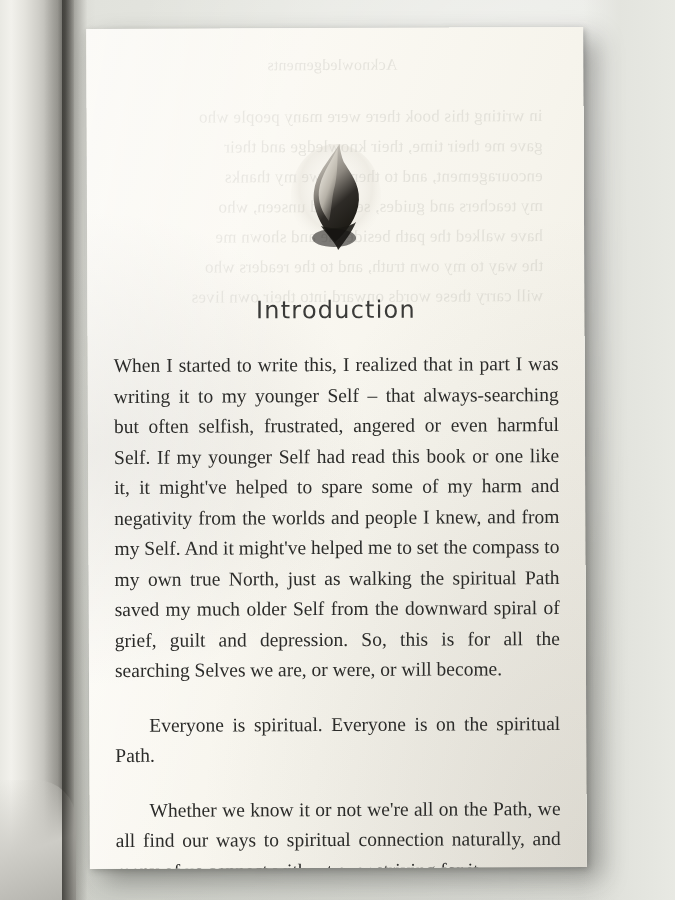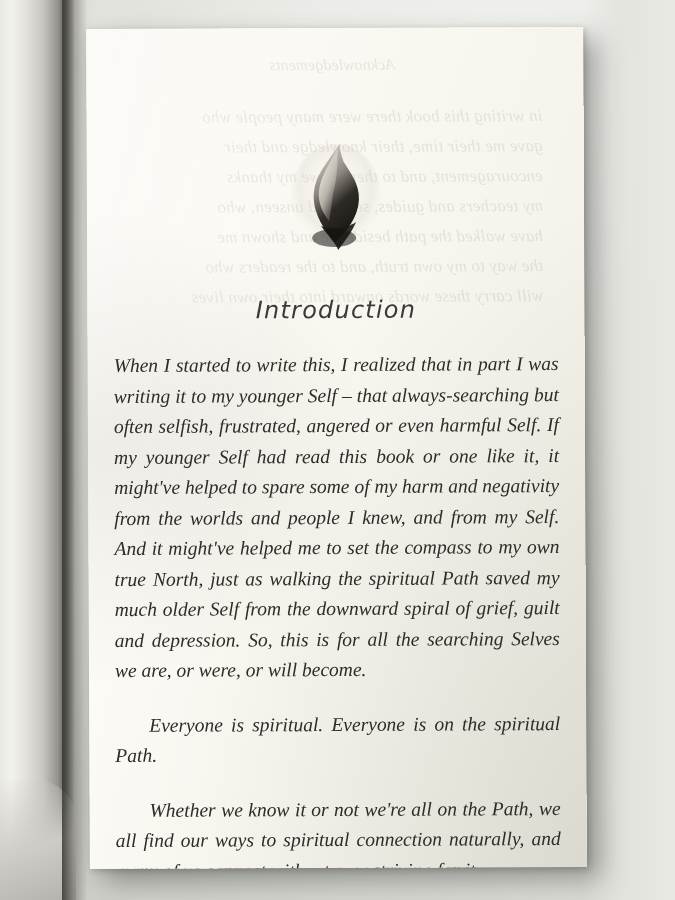--- a/index.html
+++ b/index.html
@@ -14,21 +14,20 @@
     font-family: "Liberation Serif", serif;
   }
 
   
   .photo {
     position: relative;
     width: 675px;
     height: 900px;
     background: linear-gradient(115deg, #dfe0da 0%, #e6e7e1 30%, #e3e4de 60%, #d9dad4 100%);
     overflow: hidden;
-    font-style: italic;
   }
   .surface-shade {
     position: absolute;
     inset: 0;
     background:
       radial-gradient(circle at 80% 15%, rgba(255,255,255,0.55) 0%, rgba(255,255,255,0) 45%),
       radial-gradient(circle at 15% 90%, rgba(120,125,115,0.25) 0%, rgba(0,0,0,0) 55%);
     pointer-events: none;
   }
 

